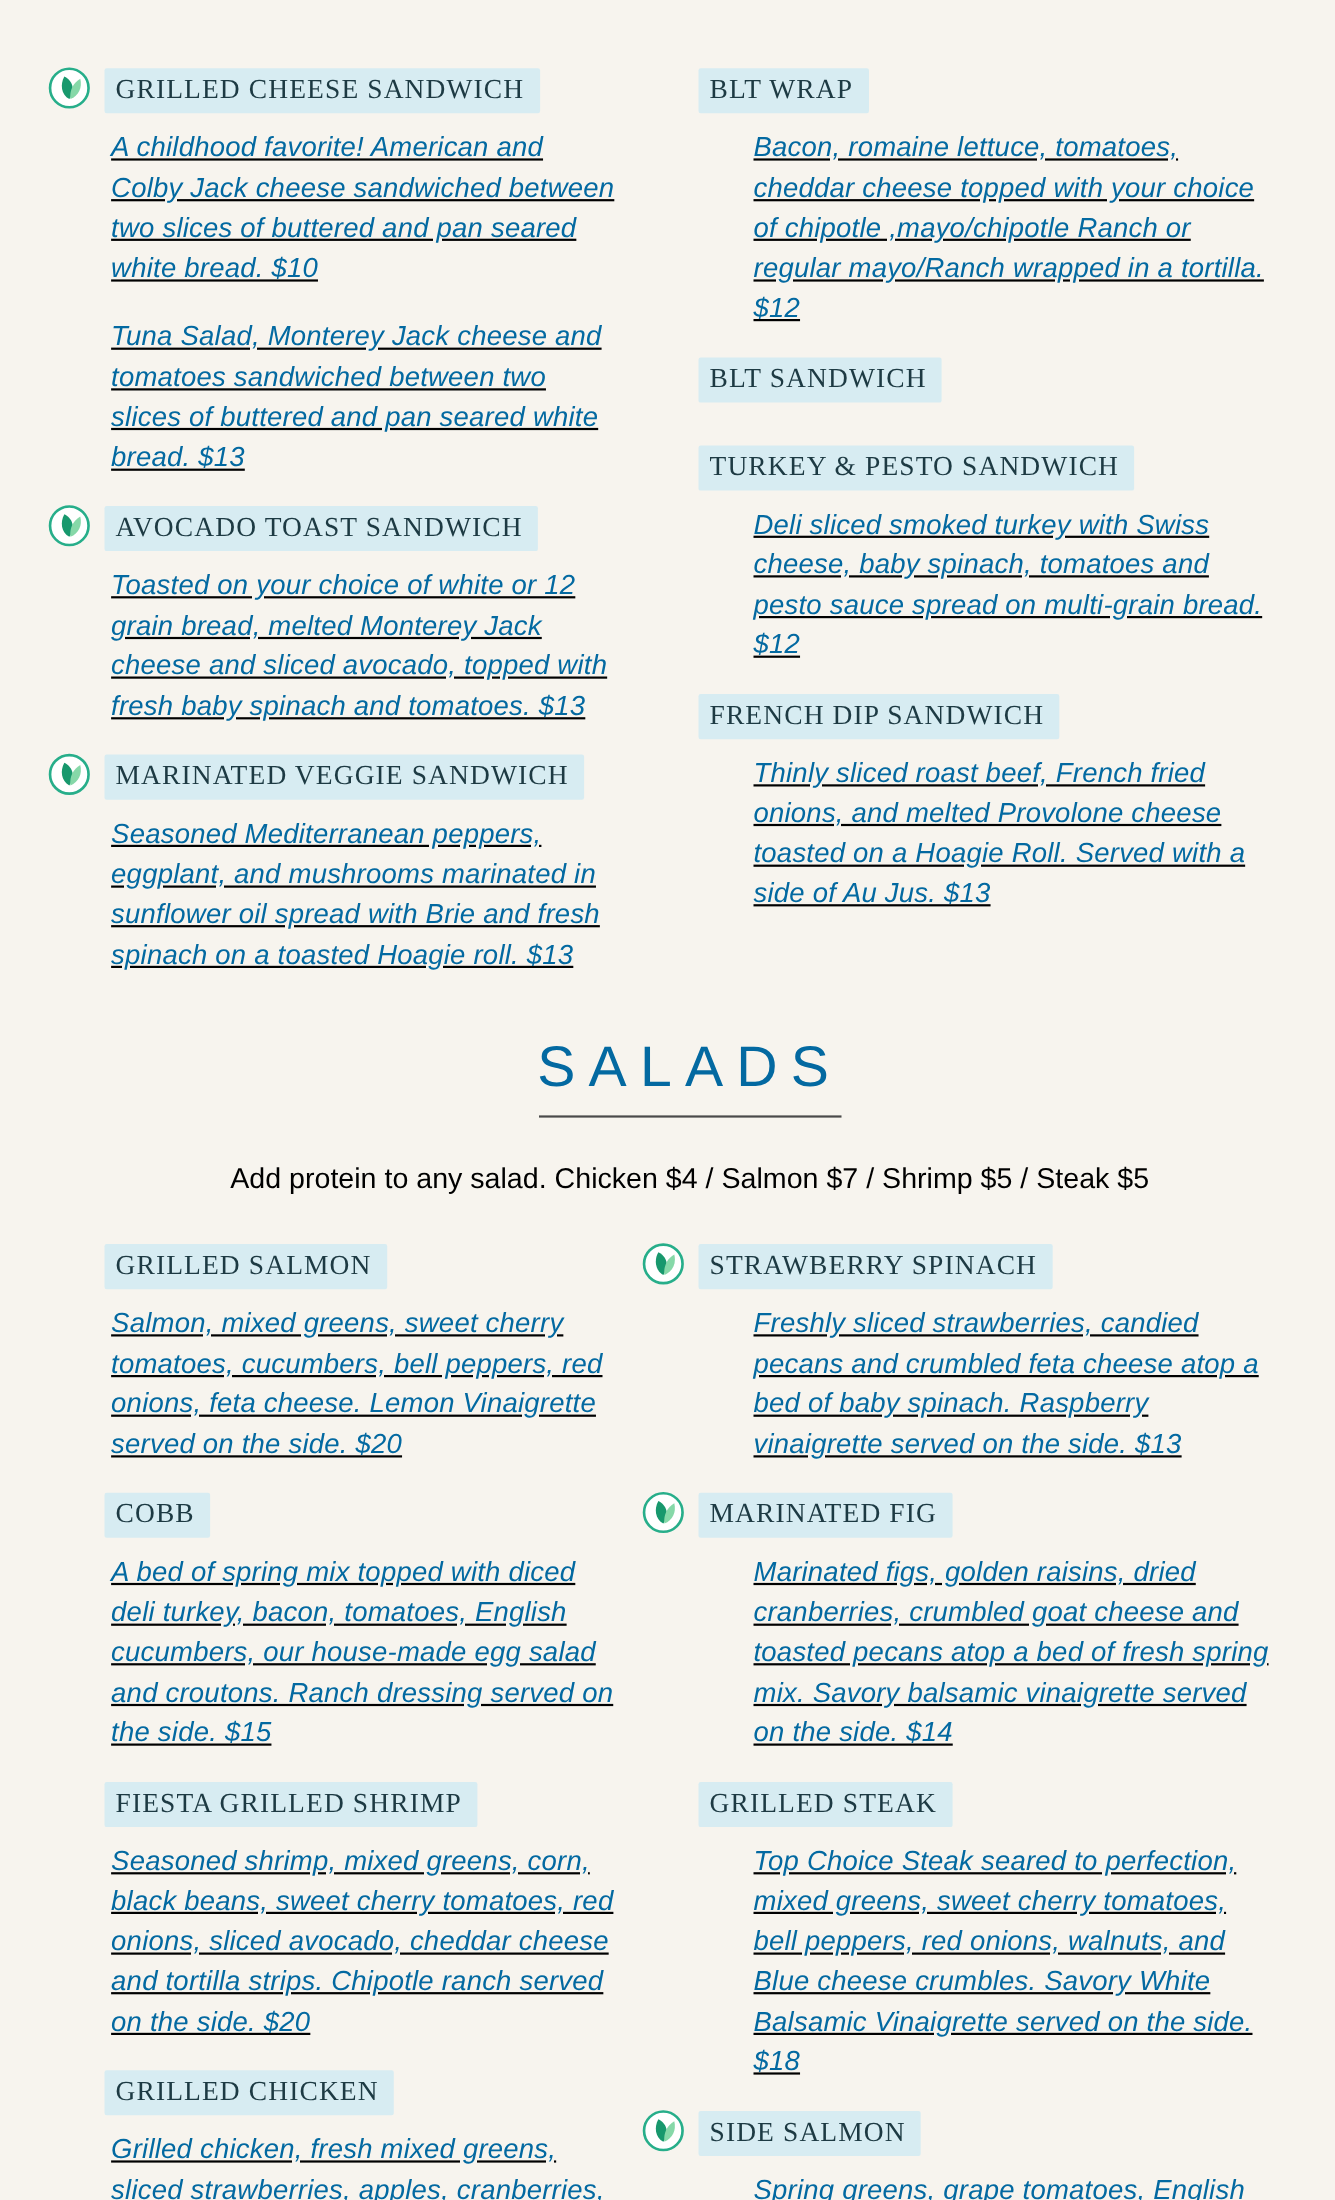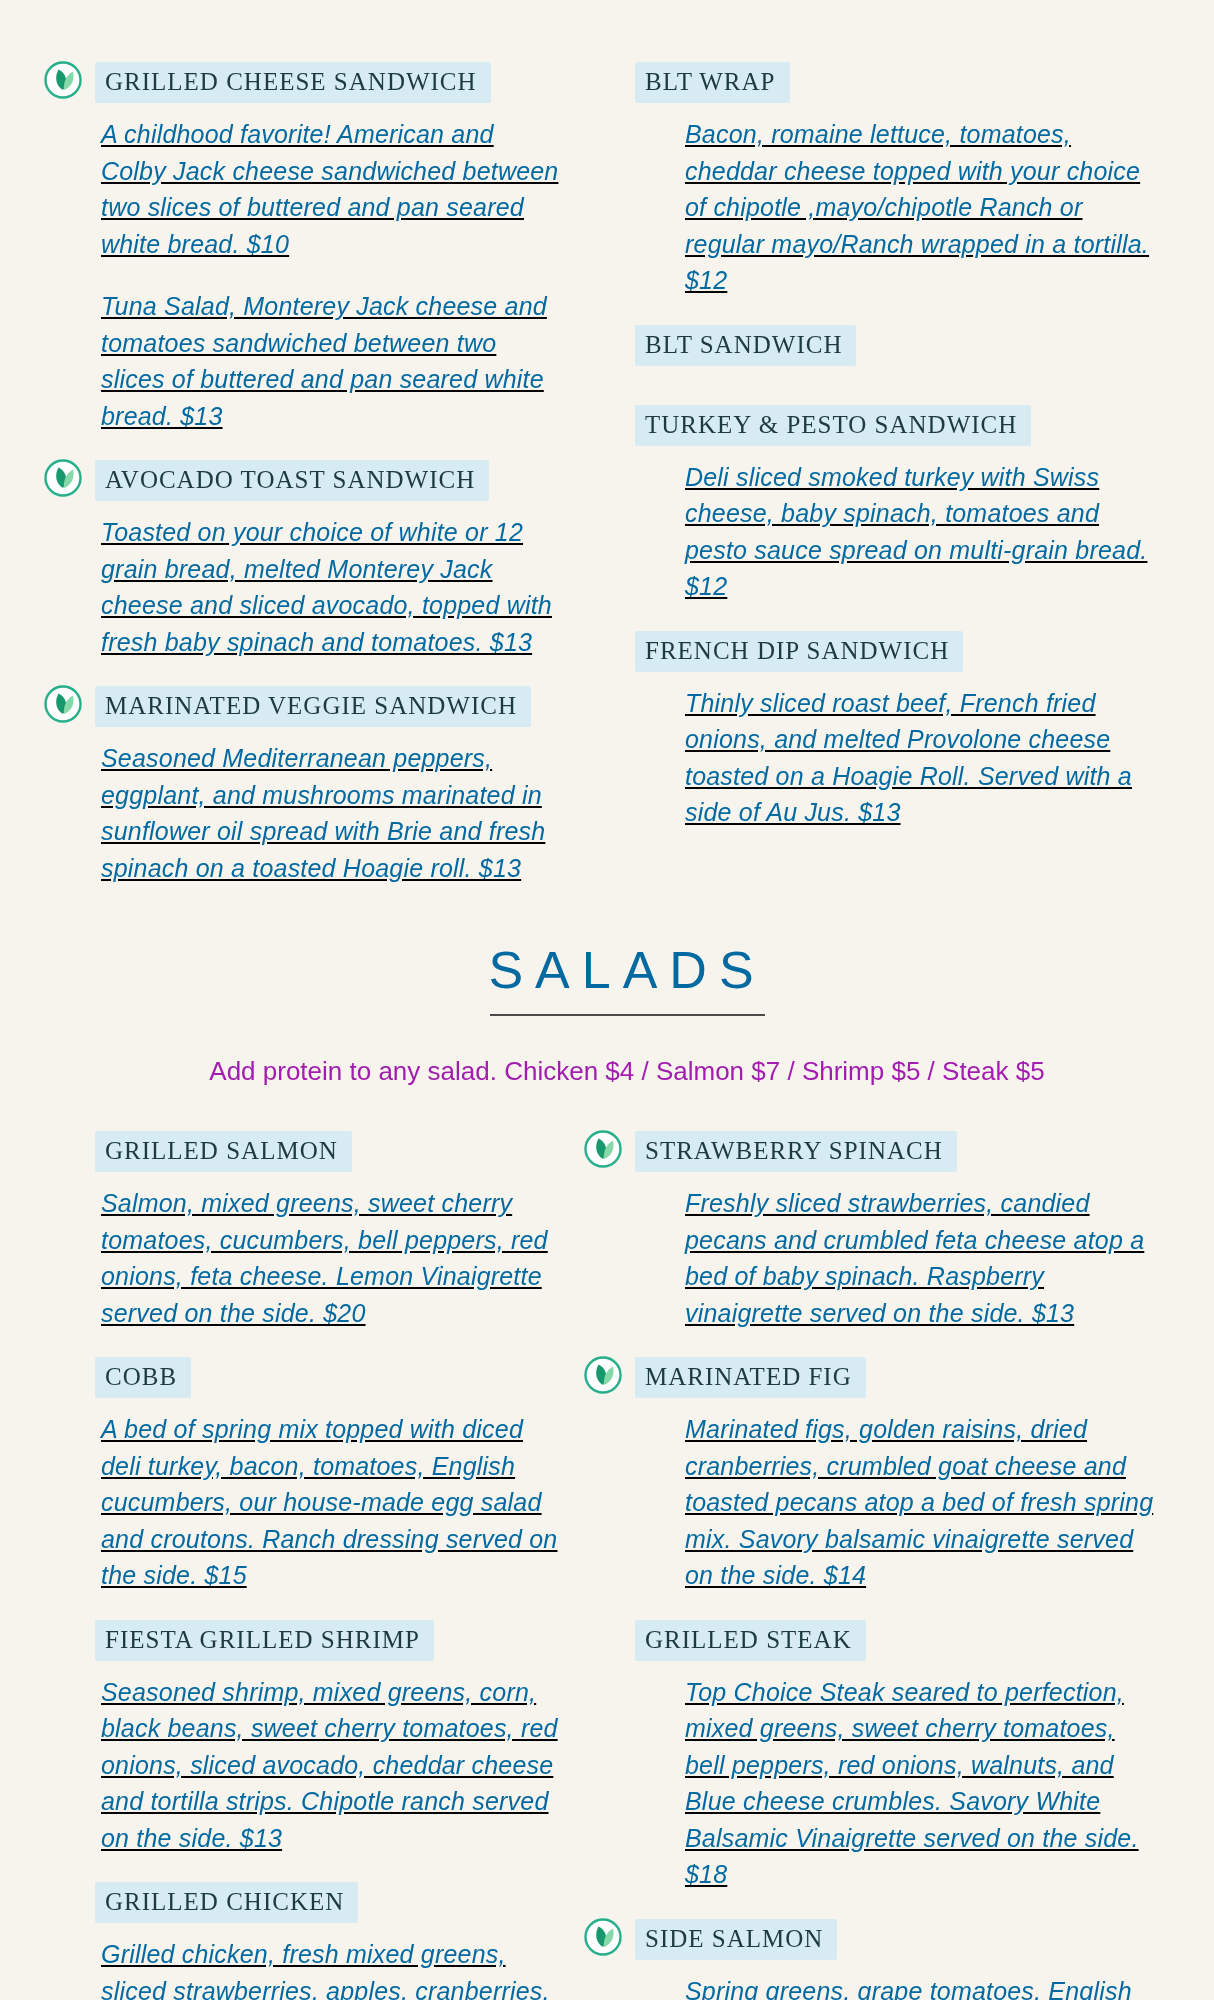--- a/index.html
+++ b/index.html
@@ -77,21 +77,21 @@
   }
   .salads-divider {
     width: 275px;
     height: 0;
     border-bottom: 2px solid #4a4a4a;
     margin: 14px auto 0 auto;
   }
   .protein-note {
     text-align: center;
     font-size: 26px;
-    color: #a21caf;
+    color: #000000;
     margin: 40px 0 44px 0;
     font-family: "Liberation Sans", sans-serif;
   }
 </style>
 </head>
 <body>
 
 <div class="page">
 
   <div class="menu-grid">
@@ -200,21 +200,21 @@
         <div class="title-row">
           <span class="title">COBB</span>
         </div>
         <p class="desc">A bed of spring mix topped with diced deli turkey, bacon, tomatoes, English cucumbers, our house-made egg salad and croutons. Ranch dressing served on the side. $15</p>
       </div>
 
       <div class="item">
         <div class="title-row">
           <span class="title">FIESTA GRILLED SHRIMP</span>
         </div>
-        <p class="desc">Seasoned shrimp, mixed greens, corn, black beans, sweet cherry tomatoes, red onions, sliced avocado, cheddar cheese and tortilla strips. Chipotle ranch served on the side. $13</p>
+        <p class="desc">Seasoned shrimp, mixed greens, corn, black beans, sweet cherry tomatoes, red onions, sliced avocado, cheddar cheese and tortilla strips. Chipotle ranch served on the side. $20</p>
       </div>
 
       <div class="item">
         <div class="title-row">
           <span class="title">GRILLED CHICKEN</span>
         </div>
         <p class="desc">Grilled chicken, fresh mixed greens, sliced strawberries, apples, cranberries, praline pecans, Blue cheese crumbles and sliced avocado. Berry Vinaigrette served on the side. $17</p>
       </div>
 
     </div>

